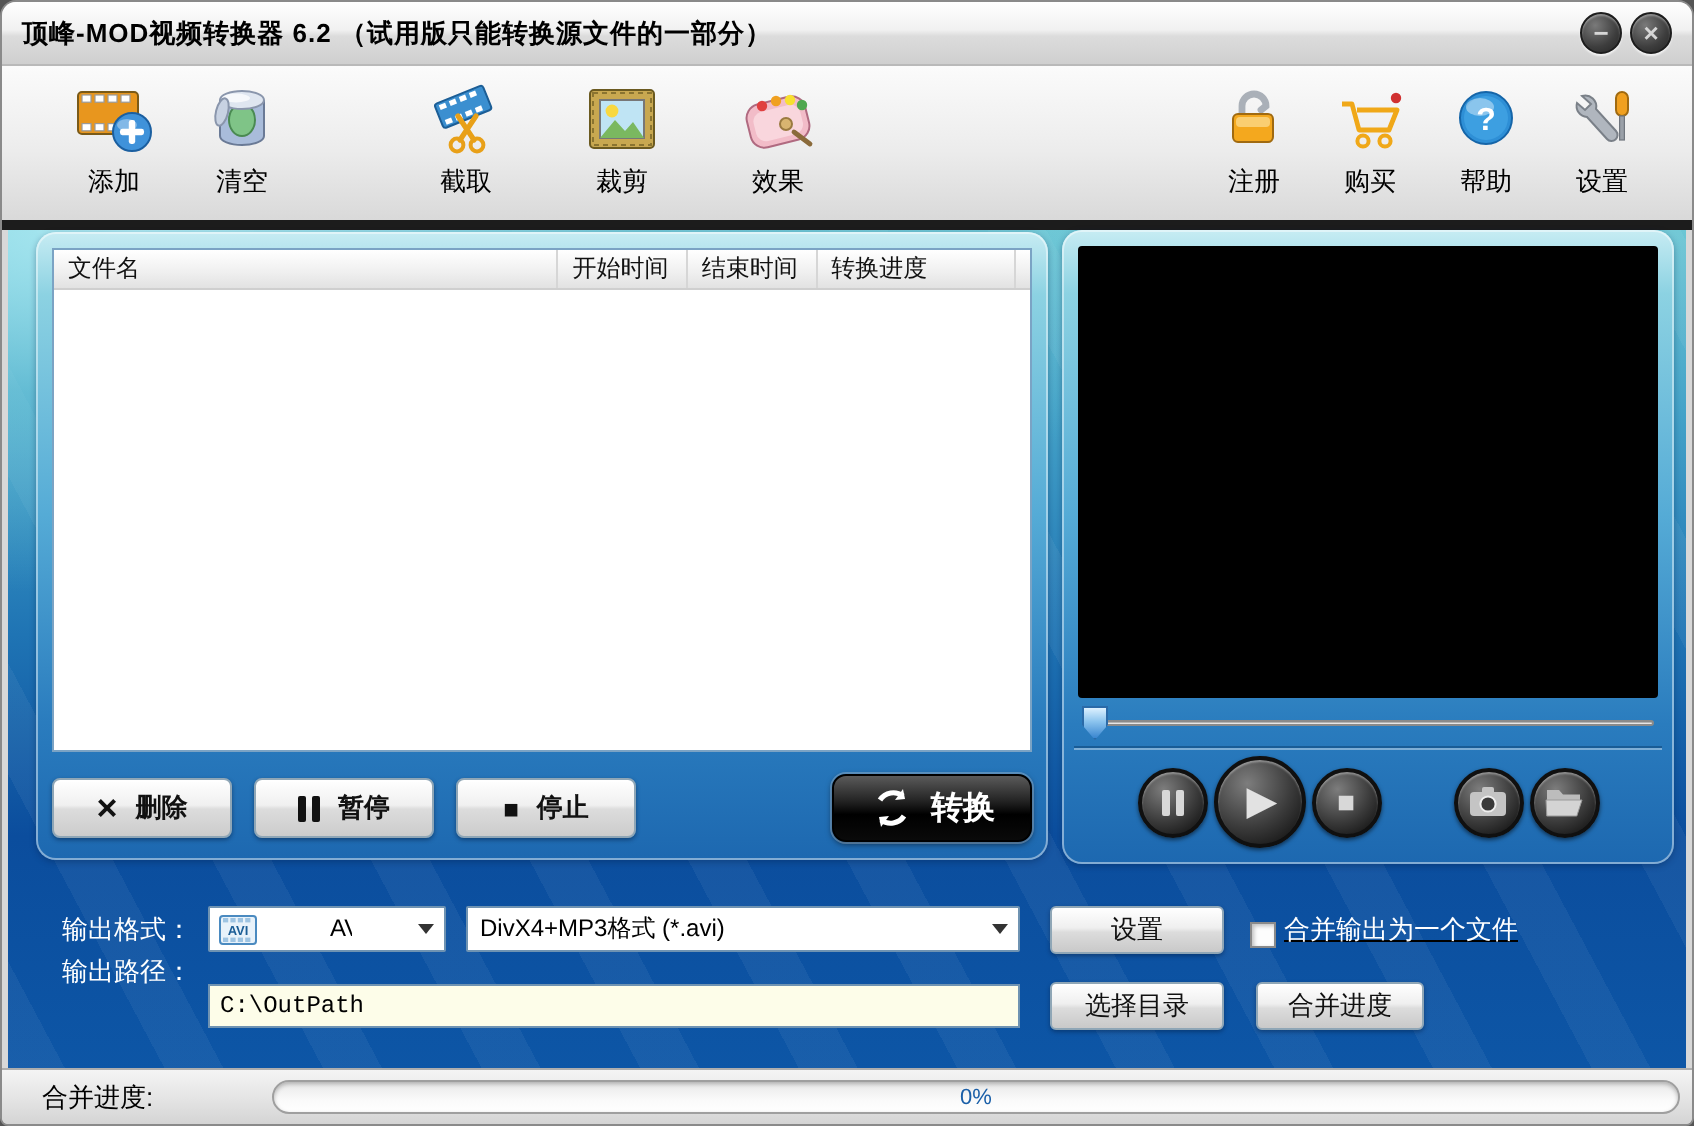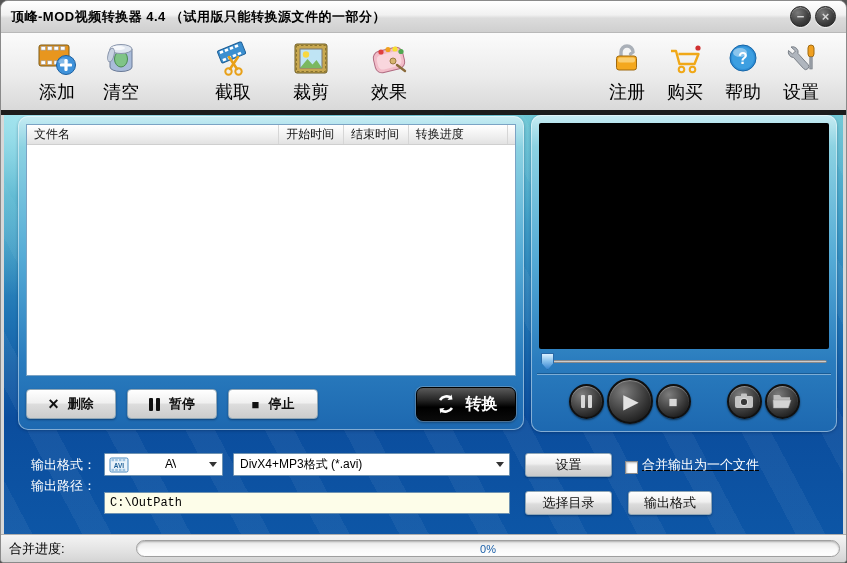--- a/index.html
+++ b/index.html
@@ -34,21 +34,21 @@
     display:flex; align-items:flex-start; padding:5px 16px 0 24px;
   }
   .toolbar::after{
     content:""; position:absolute; left:0; right:0; bottom:-5px; height:5px; background:#1c1c1c;
   }
   .tb-btn {
     width:64px; height:66px; display:flex; flex-direction:column;
     align-items:center; justify-content:flex-start; cursor:pointer; border-radius:4px;
   }
   .tb-btn .tb-icon { height:44px; display:flex; align-items:center; justify-content:center; }
-  .tb-btn .tb-label { font-size:18px; color:#000; }
+  .tb-btn .tb-label { font-size:13px; color:#000; }
   .tb-btn-sm { width:58px; }
   .tb-gap { width:48px; }
   .tb-gap2 { width:14px; }
   .tb-right { margin-left:auto; display:flex; }
   
   .main {
     position:absolute; left:3px; right:3px; top:114px; height:421px;
     background:
       radial-gradient(140% 90% at 8% 0%, rgba(185,240,248,.85) 0%, rgba(120,205,220,.55) 22%, rgba(0,0,0,0) 48%),
       repeating-linear-gradient(62deg, rgba(255,255,255,.05) 0 26px, rgba(255,255,255,0) 26px 70px),
@@ -157,41 +157,41 @@
     position:absolute; left:100px; top:377px; width:406px; height:22px;
     background:#fdfde9; border:1px solid #6f93b2; font-size:12px; color:#000;
     padding:0 5px; font-family:"Liberation Mono","DejaVu Sans Mono",monospace;
   }
   
   .statusbar {
     position:absolute; left:0; right:0; bottom:0; height:28px;
     background:linear-gradient(180deg,#f4f4f4,#e2e2e2 60%,#d4d4d4);
     border-top:1px solid #aeaeae; display:flex; align-items:center;
   }
-  .status-label { margin-left:8px; font-size:13px; color:#000; }
+  .status-label { margin-left:20px; font-size:13px; color:#000; }
   .merge-progress {
     position:absolute; left:135px; right:6px; top:5px; height:17px;
     background:linear-gradient(180deg,#e8e8e8,#fafafa 60%,#ffffff);
     border:1px solid #9f9f9f; border-radius:9px;
     box-shadow:inset 0 1px 2px rgba(0,0,0,.25); overflow:hidden;
   }
   .merge-progress-fill { position:absolute; left:0; top:0; bottom:0; background:linear-gradient(180deg,#7ab8f0,#2e7cc8); border-radius:9px; }
   .merge-progress-text {
     position:absolute; left:0; right:0; top:0; bottom:0;
     display:flex; align-items:center; justify-content:center;
     font-size:11px; color:#1a5fa8;
   }
 </style>
 </head>
 <body>
 
 <div class="window">
 
   <div class="titlebar">
-    <span class="title-text">顶峰-MOD视频转换器 4.4 （试用版只能转换源文件的一部分）</span>
+    <span class="title-text">顶峰-MOD视频转换器 6.2 （试用版只能转换源文件的一部分）</span>
     <span class="win-btns">
       <span class="win-btn">
           <span>−</span>
         </span>
       <span class="win-btn">
           <span>×</span>
         </span>
     </span>
   </div>
 
@@ -457,21 +457,21 @@
       <span class="checkbox"></span>
       <span class="merge-label">合并输出为一个文件</span>
     </div>
 
     <div class="row-label path-label">输出路径：</div>
     <input class="path-input" value="C:\OutPath" style="">
     <div class="gray-btn btn-choose">
       <span>选择目录</span>
     </div>
     <div class="gray-btn btn-open">
-      <span>输出格式</span>
+      <span>合并进度</span>
     </div>
   </div>
 
   <div class="statusbar">
     <span class="status-label">合并进度:</span>
     <div class="merge-progress">
       <div class="merge-progress-fill" style="width: 0%;"></div>
       <div class="merge-progress-text">0%</div>
     </div>
   </div>

